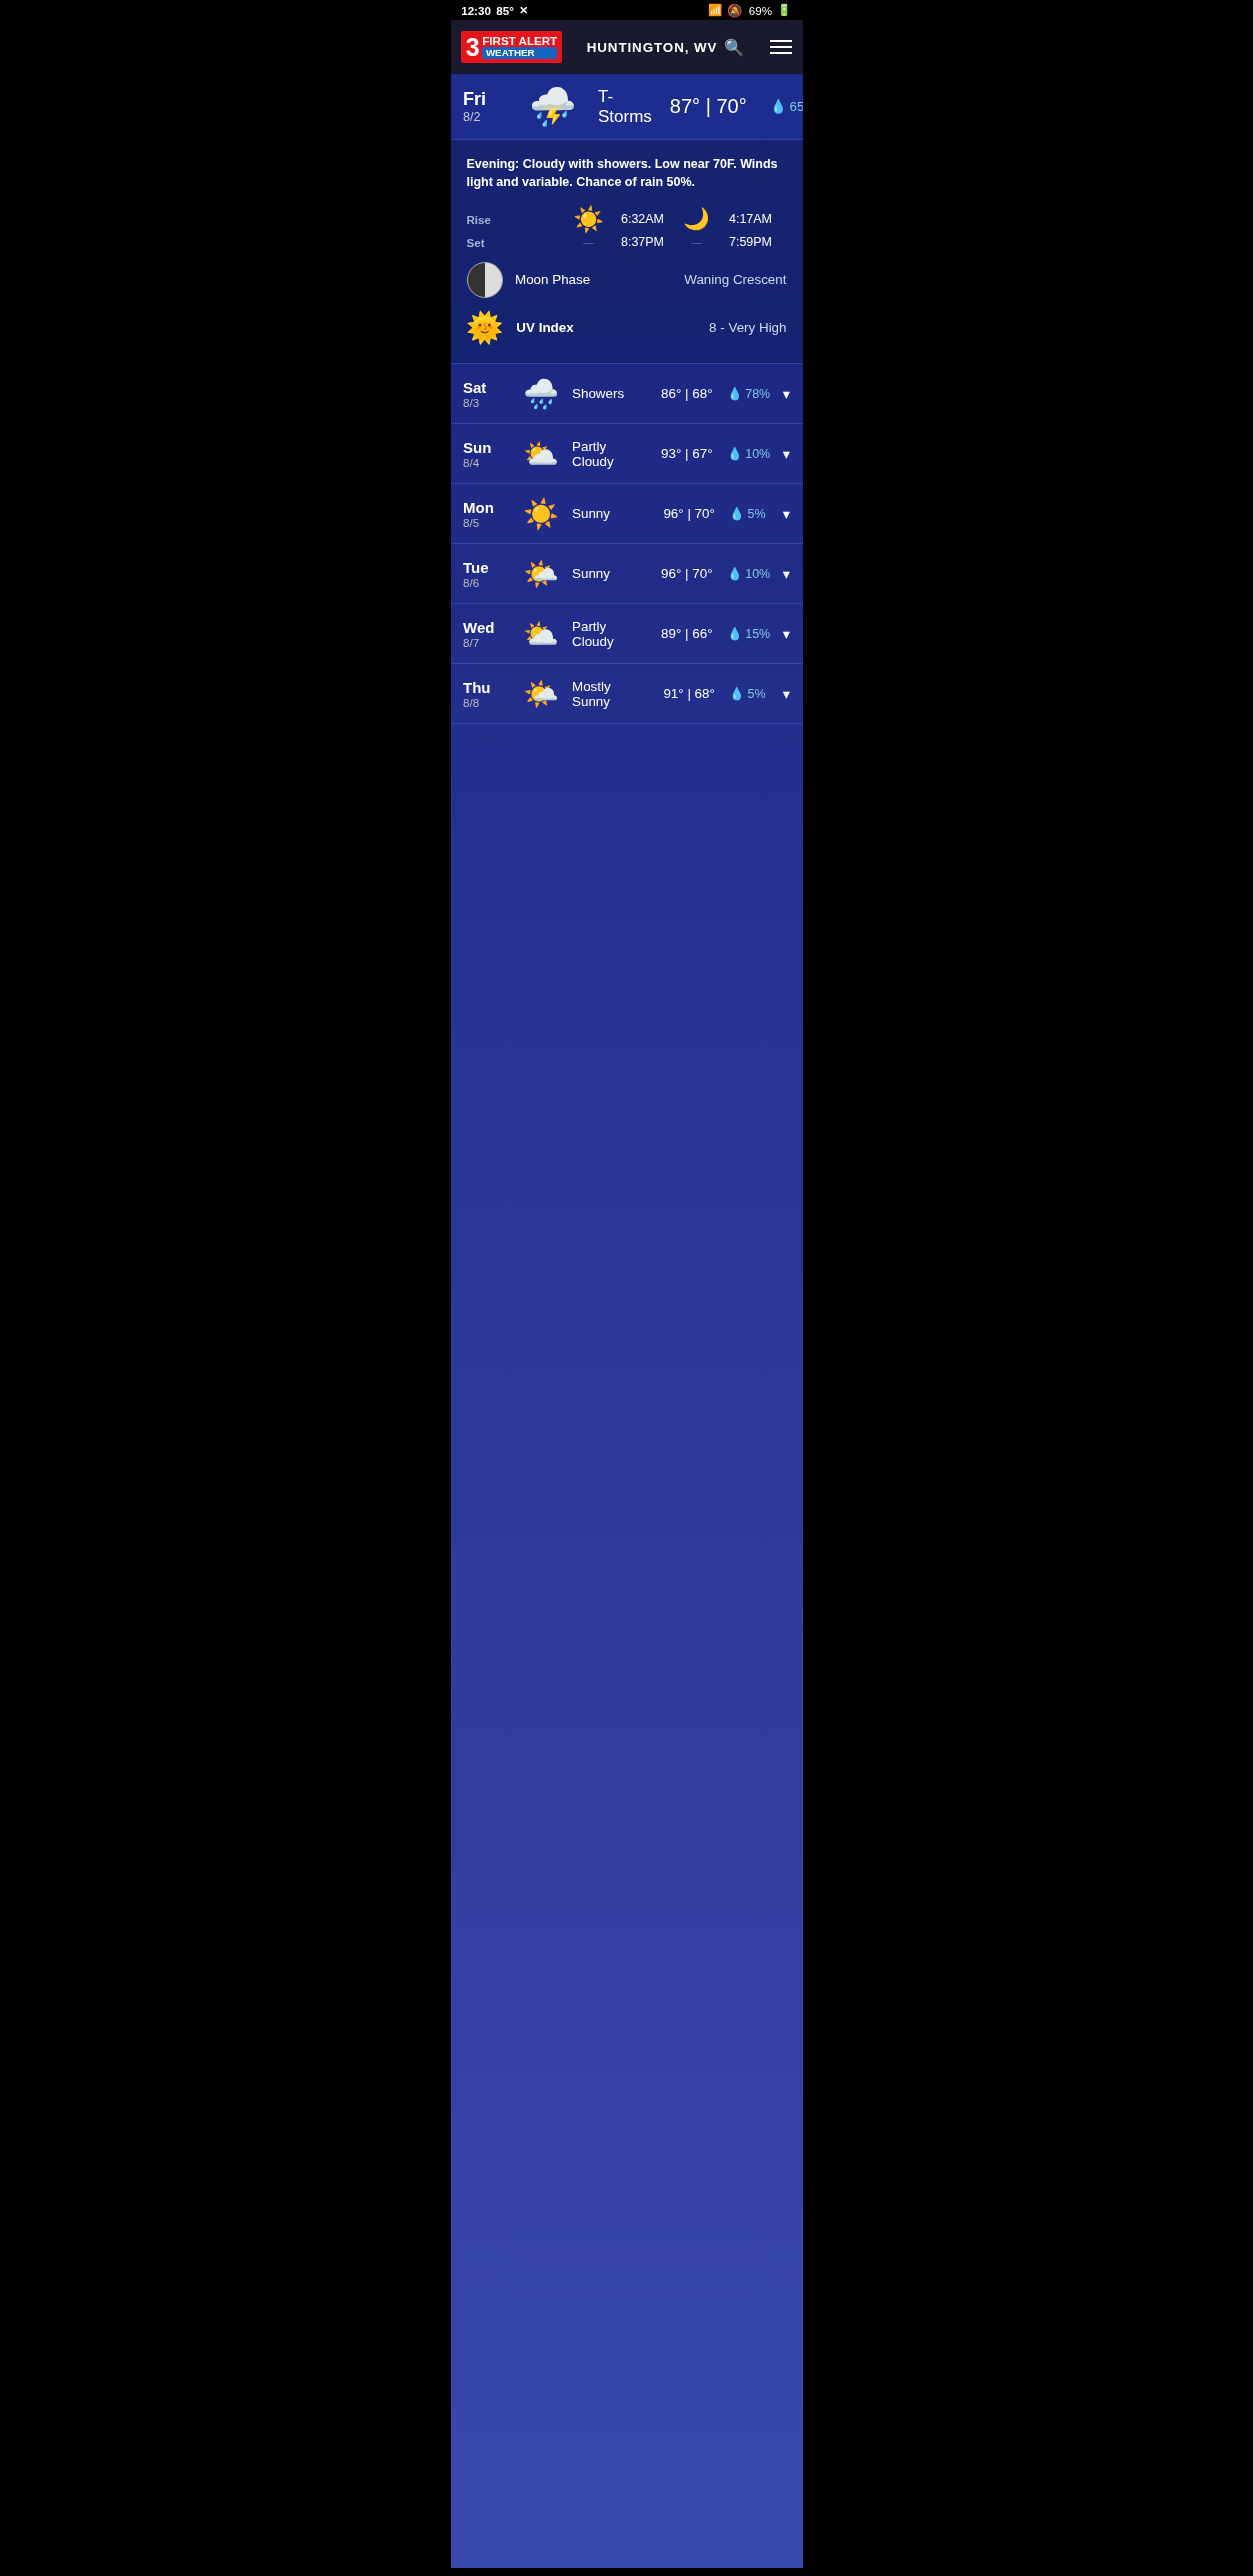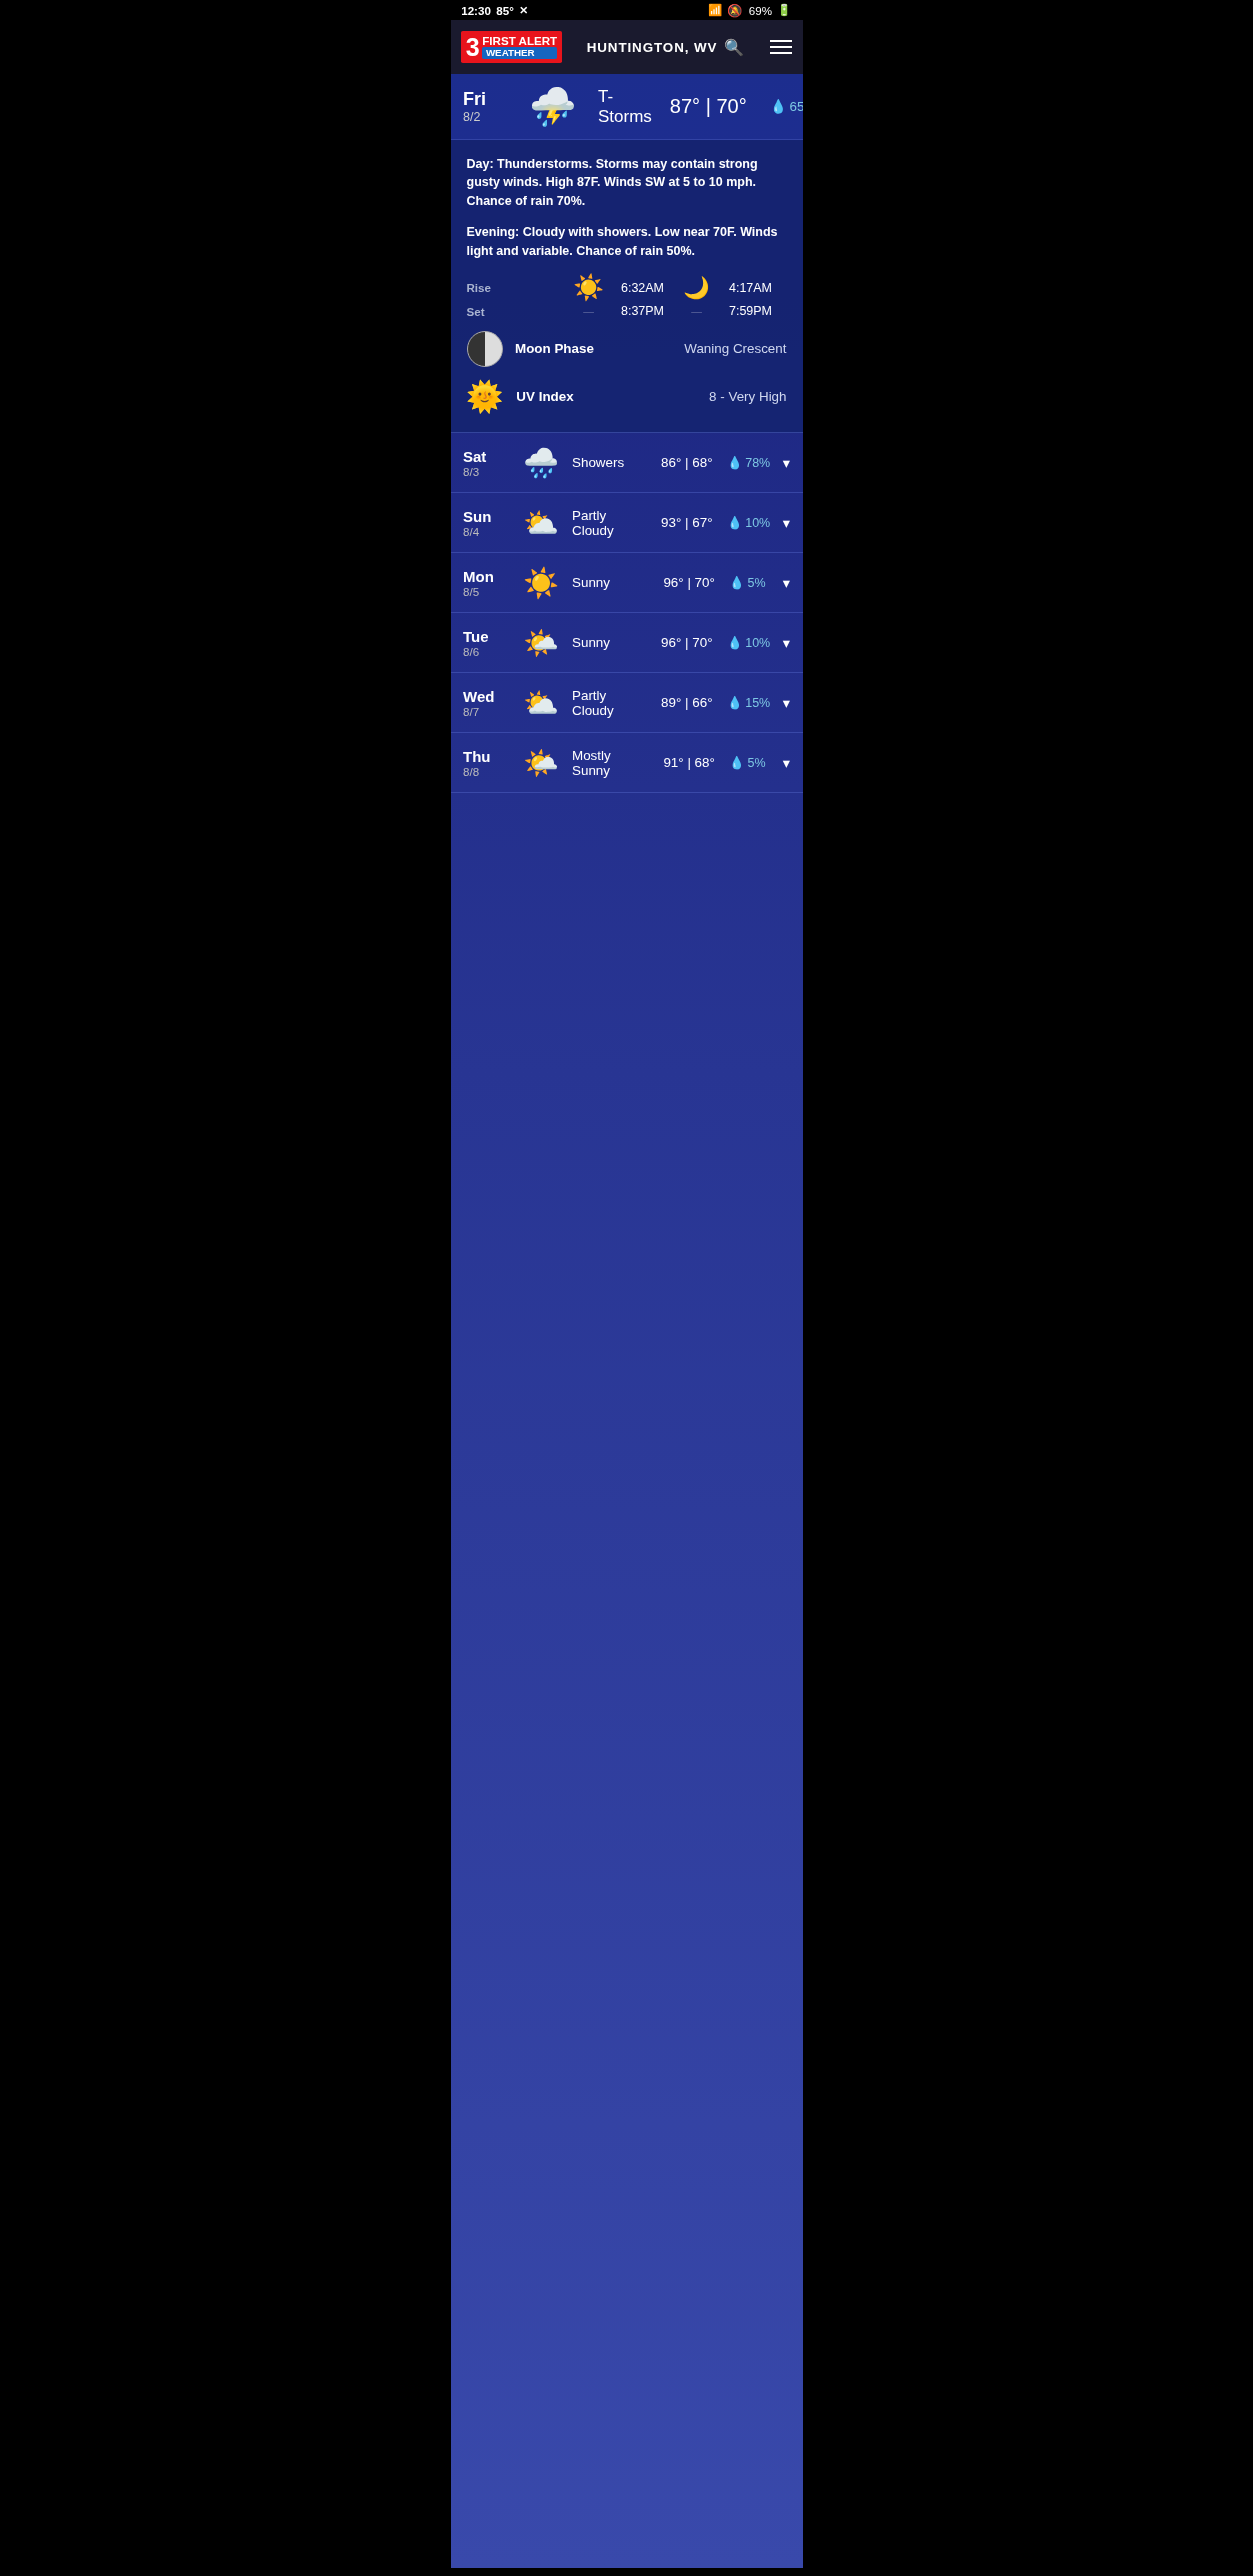--- a/index.html
+++ b/index.html
@@ -223,21 +223,21 @@
       width: 36px;
       height: 36px;
       border-radius: 50%;
       background: linear-gradient(90deg, #333 50%, #ddd 50%);
       border: 1.8px solid #aaa;
       flex-shrink: 0;
     }
     .moon-phase-label {
       color: #fff;
       font-size: 13.4px;
-      font-weight: bold;
+      font-weight: normal;
       flex: 1;
     }
     .moon-phase-value {
       color: #d0d8f0;
       font-size: 13.4px;
     }
 
     
     .uv-row {
       display: flex;
@@ -365,24 +365,20 @@
     </div>
     <div class="precip-info">
       <span>💧</span>
       <span>65%</span>
     </div>
     <div class="chevron-up">▲</div>
   </div>
 
   <div class="detail-panel">
     <div class="detail-text">
-      <span>Day:</span>
-      <span>Thunderstorms. Storms may contain strong gusty winds. High 87F. Winds SW at 5 to 10 mph. Chance of rain 70%.</span>
-    </div>
-    <div class="detail-text">
       <span>Evening:</span>
       <span>Cloudy with showers. Low near 70F. Winds light and variable. Chance of rain 50%.</span>
     </div>
 
     <div class="rise-set-table">
 
       <div class="rst-label">Rise</div>
       <div class="rst-icon">☀️</div>
       <div class="rst-time">6:32AM</div>
       <div class="rst-moon-icon">🌙</div>

